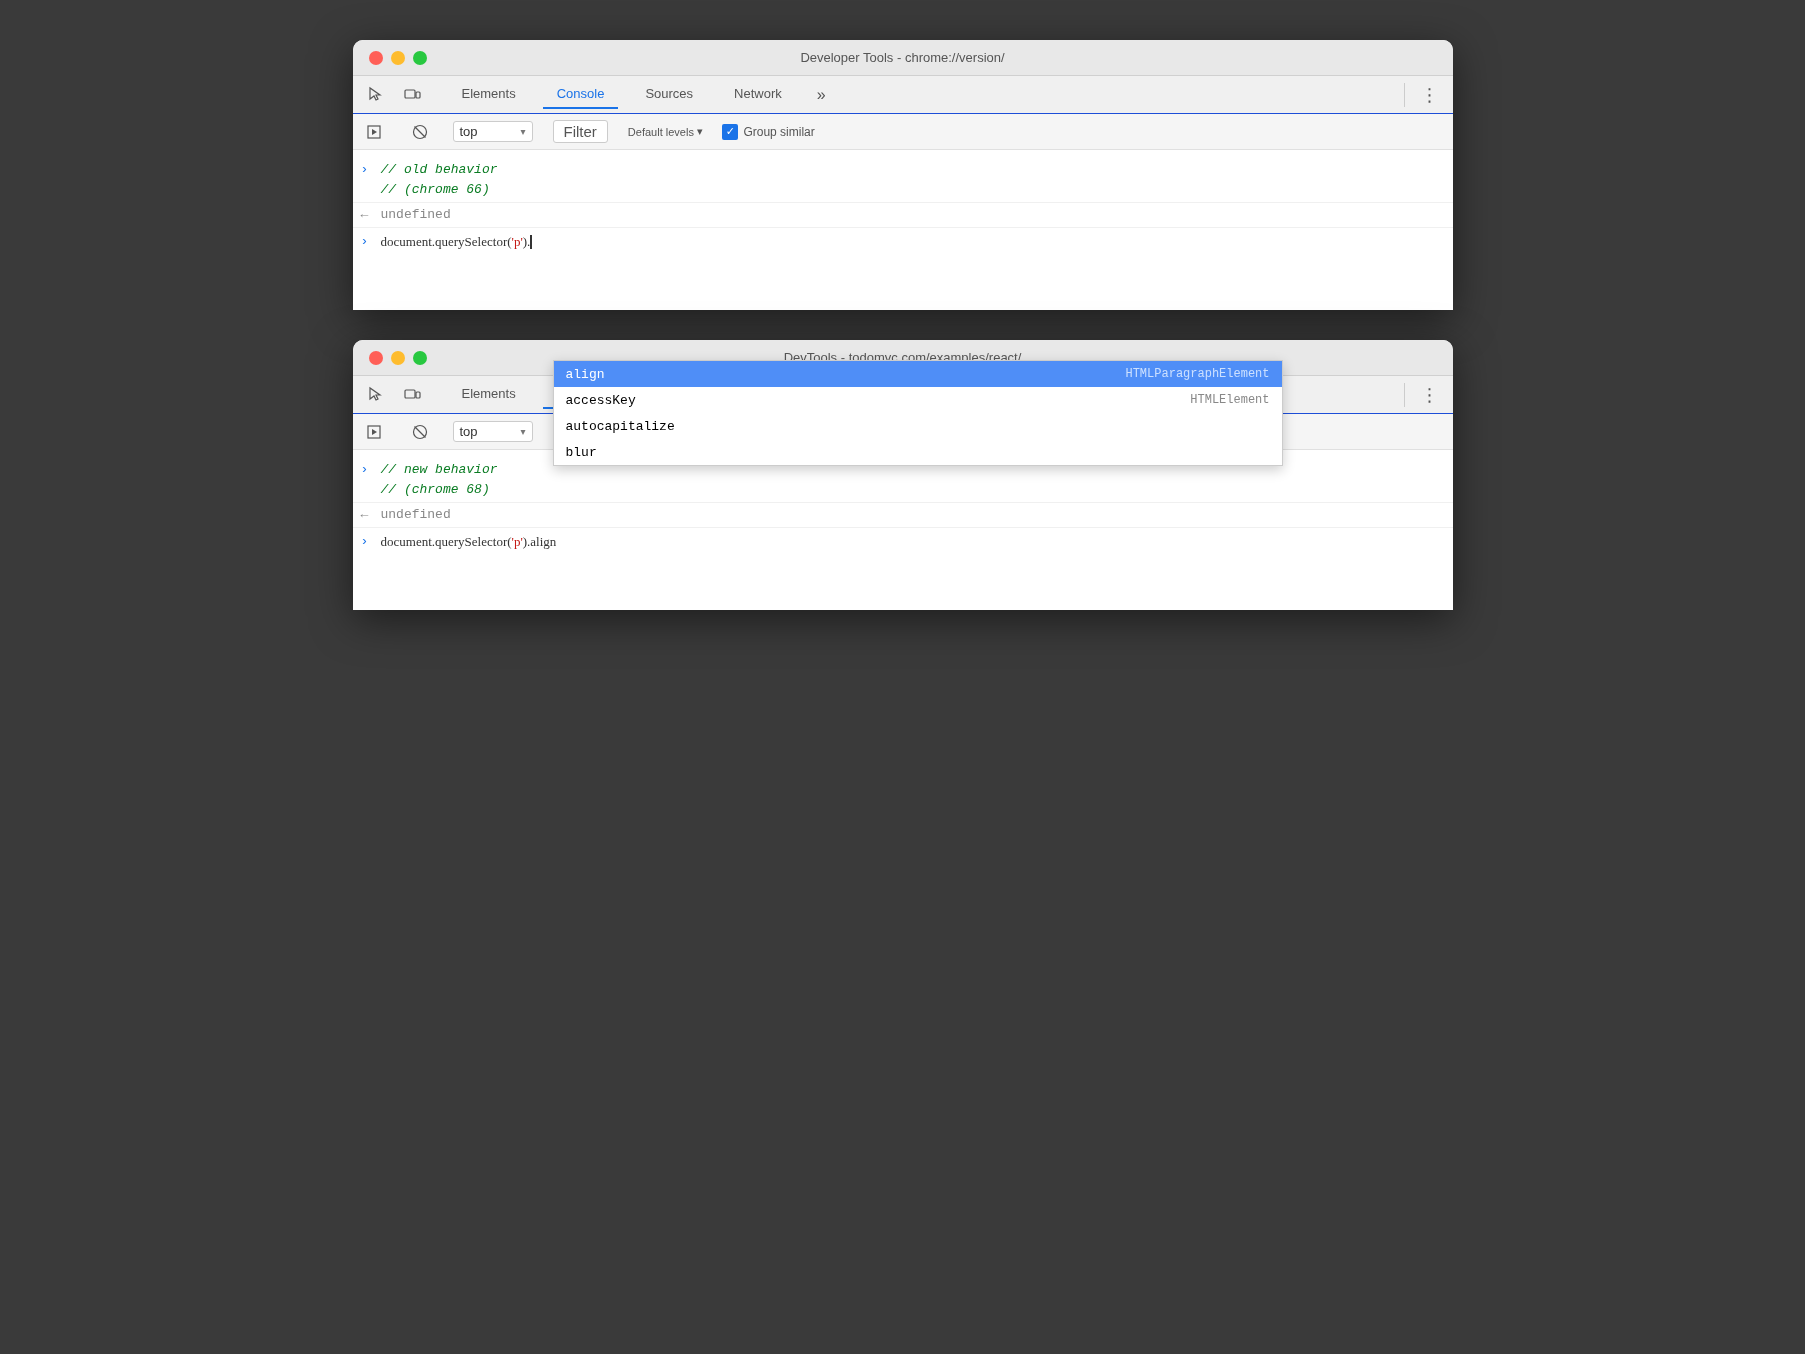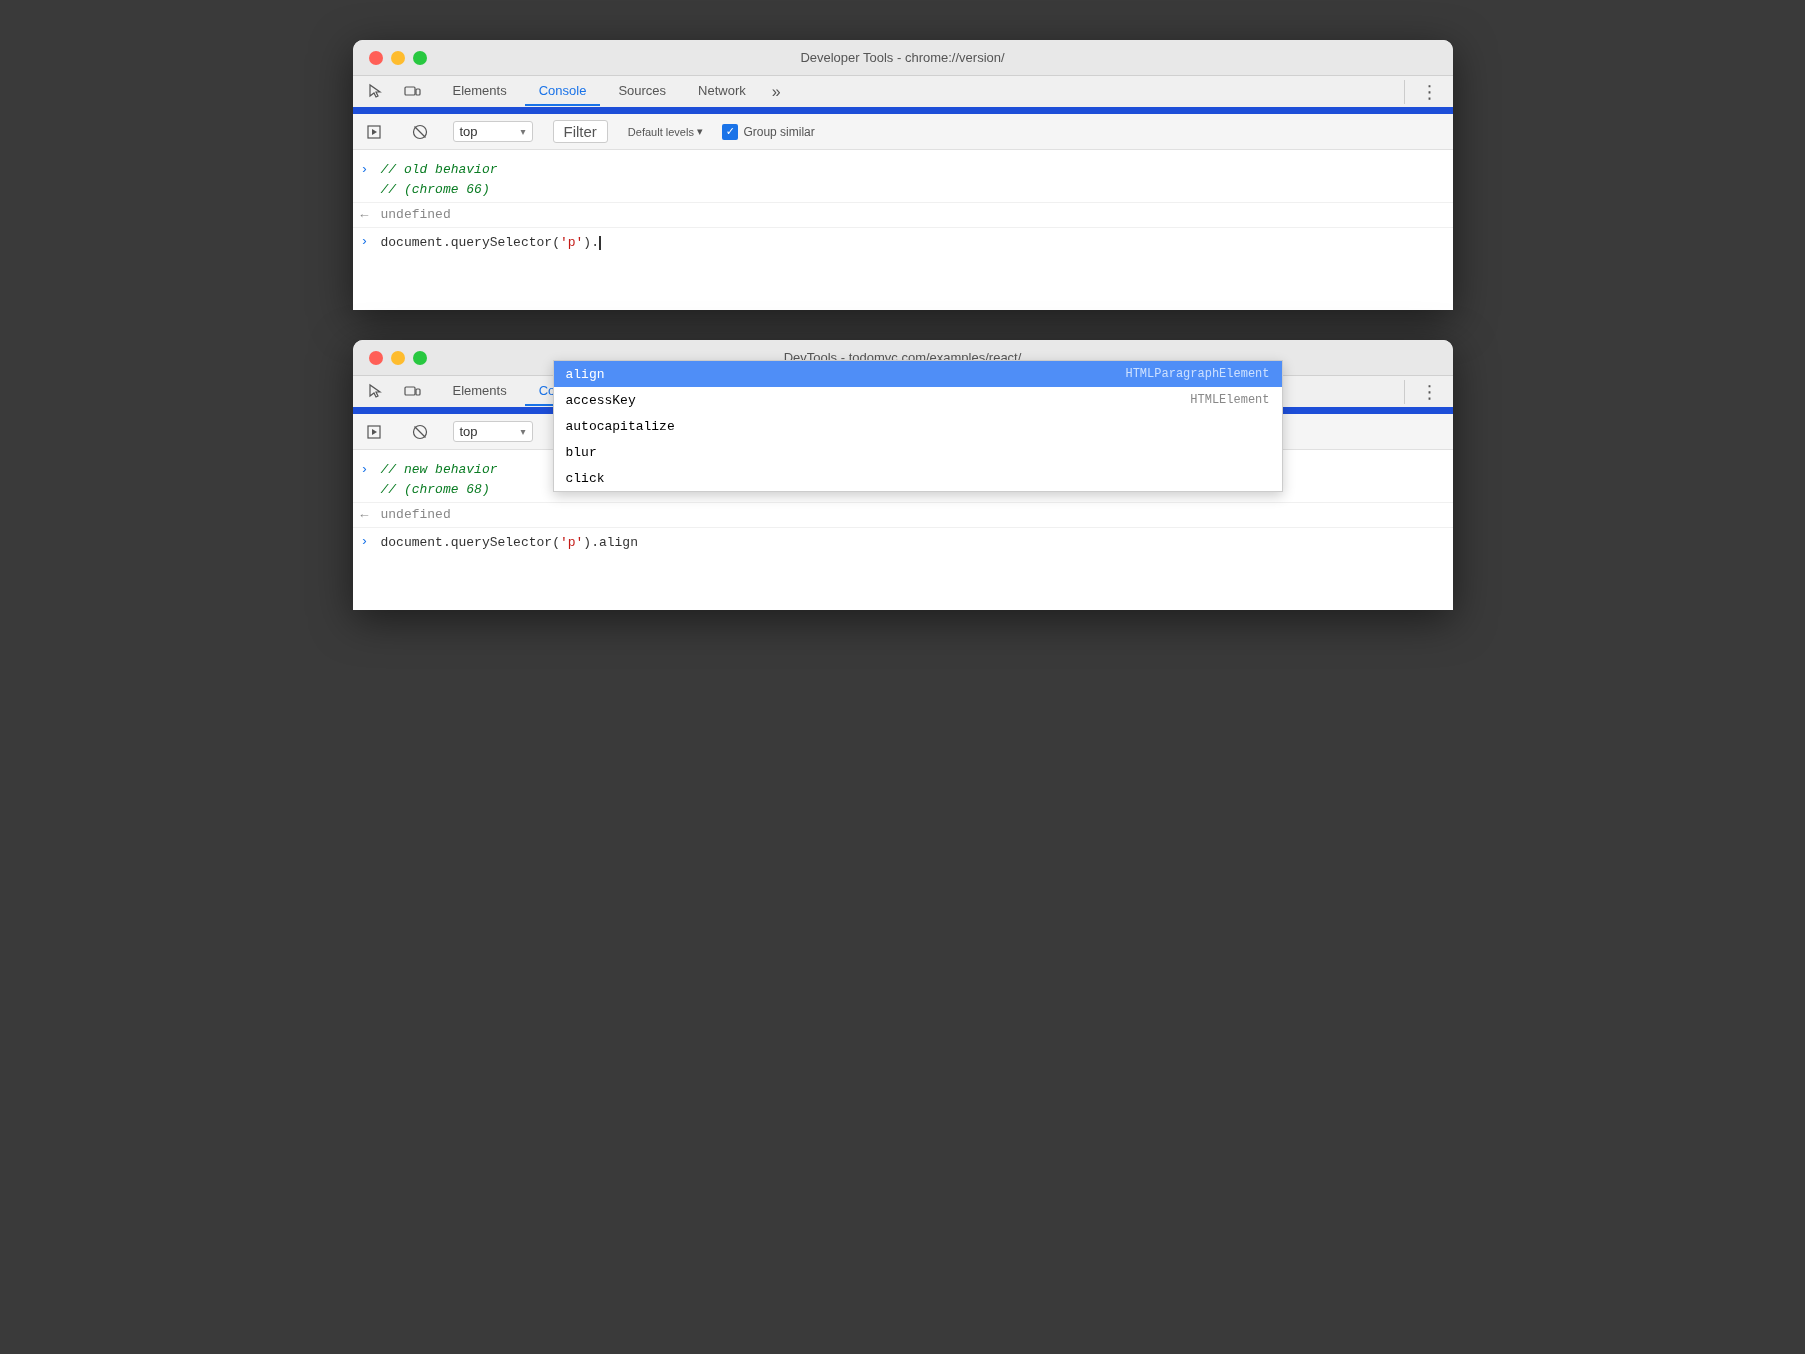--- a/index.html
+++ b/index.html
@@ -58,23 +58,23 @@
       font-size: 13px;
       color: #555;
     }
 
     
     .tab-bar {
       background: #f0f0f0;
       display: flex;
       align-items: center;
       padding: 0 8px;
-      border-bottom: 7px solid #1d4ed8;
+      border-bottom: 1px solid #1d4ed8;
       height: 38px;
-      gap: 4px;
+      gap: 13px;
     }
 
     .tab-bar-icons {
       display: flex;
       align-items: center;
       gap: 6px;
       margin-right: 8px;
     }
 
     .icon-btn {
@@ -253,21 +253,21 @@
     }
 
     .console-input-line {
       display: flex;
       align-items: center;
       padding: 4px 8px;
       background: white;
     }
 
     .console-input-text {
-      font-family: Liberation Mono, monospace;
+      font-family: Liberation Serif, serif;
       font-size: 13px;
       color: #333;
     }
 
     .console-input-text .string-val {
       color: #c41a16;
     }
 
     .cursor-bar {
       display: inline-block;
@@ -506,20 +506,16 @@
         <div class="autocomplete-item">
           <span class="autocomplete-label">autocapitalize</span>
           <span class="autocomplete-type"></span>
         </div>
 
         <div class="autocomplete-item">
           <span class="autocomplete-label">blur</span>
           <span class="autocomplete-type"></span>
         </div>
 
-        <div class="autocomplete-item">
-          <span class="autocomplete-label">click</span>
-          <span class="autocomplete-type"></span>
-        </div>
       </div>
     </div>
   </div>
 </div>
 
 </body></html>

